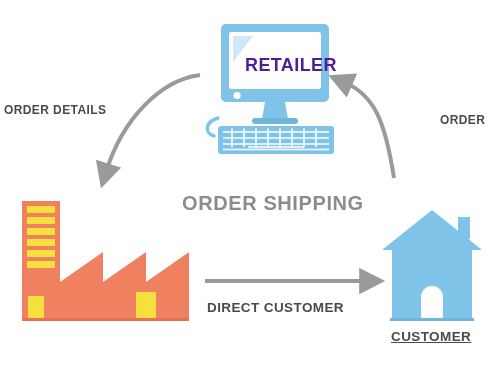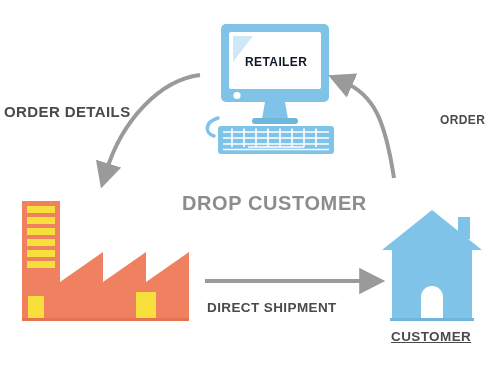--- a/index.html
+++ b/index.html
@@ -29,21 +29,21 @@
   .label {
     position: absolute;
     color: #4a4a4a;
     font-weight: bold;
     letter-spacing: 0.4px;
     white-space: nowrap;
   }
   #label-order-details {
     left: 4px;
     top: 103px;
-    font-size: 15px;
+    font-size: 12px;
   }
   #label-order {
     left: 440px;
     top: 113px;
     font-size: 12px;
   }
   #label-direct-shipment {
     left: 207px;
     top: 300px;
     font-size: 13.5px;
@@ -55,22 +55,22 @@
   }
   #label-customer {
     left: 391px;
     top: 329px;
     font-size: 13.5px;
     text-decoration: underline;
   }
   #label-retailer {
     left: 245px;
     top: 55px;
-    font-size: 12px;
-    color: #0f172a;
+    font-size: 18px;
+    color: #4c1d95;
   }
   #label-title {
     left: 182px;
     top: 192px;
     font-size: 20px;
     color: #8c8c8c;
     letter-spacing: 0.6px;
   }
 </style>
 </head>
@@ -154,19 +154,19 @@
     </g>
 
     <path d="M200,75 C160,80 122,120 106,172" stroke="#9a9a9a" stroke-width="4" fill="none" marker-end="url(#arrowGray)"></path>
 
     <path d="M394,178 C385,120 374,95 344,82" stroke="#9a9a9a" stroke-width="4" fill="none" marker-end="url(#arrowGray)"></path>
 
     <path d="M205,281 L368,281" stroke="#9a9a9a" stroke-width="4" fill="none" marker-end="url(#arrowGray)"></path>
   </svg>
 
   <div class="label" id="label-retailer">RETAILER</div>
-  <div class="label" id="label-title">DROP CUSTOMER</div>
+  <div class="label" id="label-title">ORDER SHIPPING</div>
   <div class="label" id="label-order-details">ORDER DETAILS</div>
   <div class="label" id="label-order">ORDER</div>
-  <div class="label" id="label-direct-shipment">DIRECT SHIPMENT</div>
+  <div class="label" id="label-direct-shipment">DIRECT CUSTOMER</div>
   <div class="label" id="label-customer">CUSTOMER</div>
 
 </div>
 
 </body></html>

